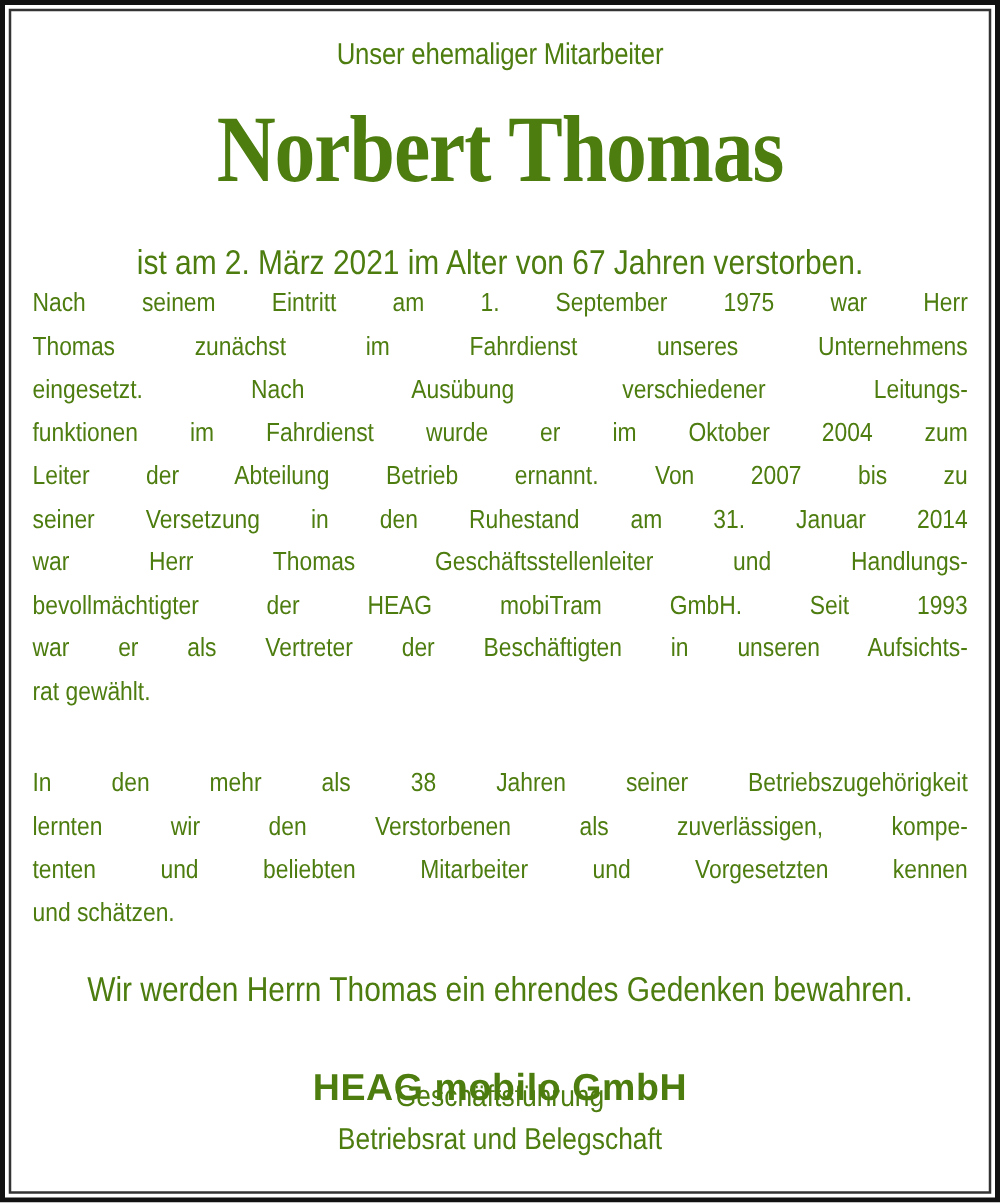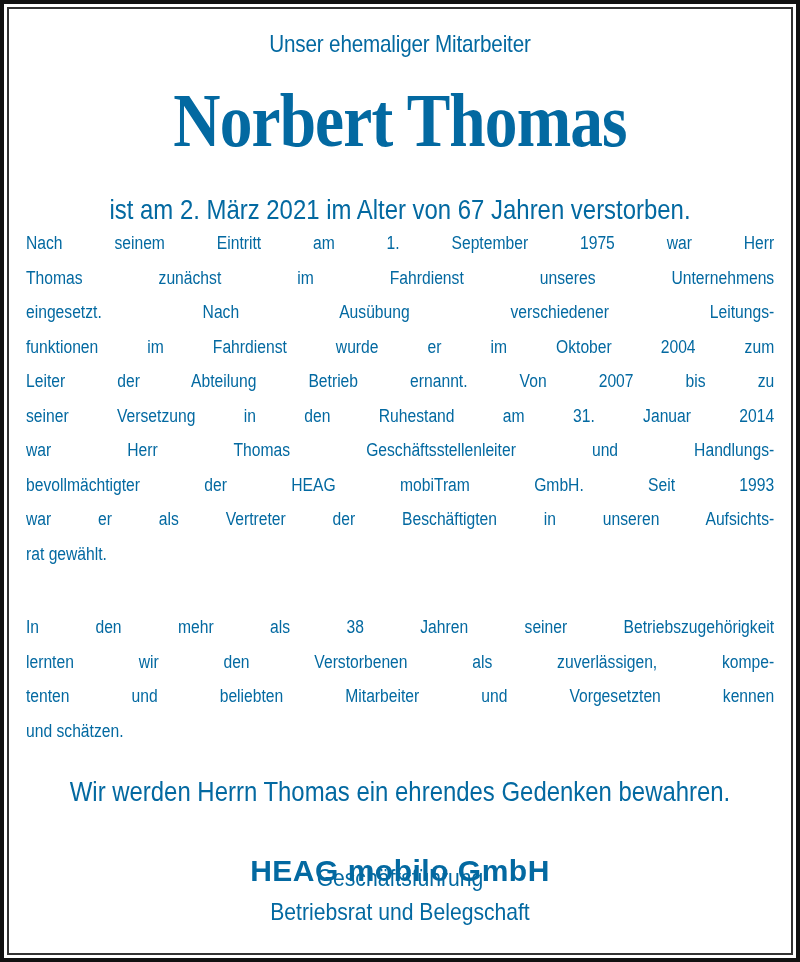--- a/index.html
+++ b/index.html
@@ -7,38 +7,38 @@
     .frame-outer {
       position: absolute; left: 0; top: 0; width: 800px; height: 962px;
       box-sizing: border-box; border: 4px solid #111111; background: #fff;
     }
     .frame-inner {
       position: absolute; left: 3px; top: 3px; right: 3px; bottom: 3px;
       border: 2px solid #333333; background: #fff;
     }
     .content {
       position: absolute; left: 0; top: 0; right: 0; bottom: 0;
-      font-family: "Liberation Sans", sans-serif; color: #0369a1;
+      font-family: "Liberation Sans", sans-serif; color: #4d7c0f;
     }
     .intro {
       position: absolute; top: 30px; left: 0; right: 0; text-align: center;
       font-size: 24px; transform: scaleX(0.86); letter-spacing: -0.2px;
     }
     .name {
       position: absolute; top: 82px; left: 0; right: 0; text-align: center;
       font-family: "Liberation Serif", serif; font-weight: bold; font-size: 76px;
       transform: scaleX(0.86); letter-spacing: -1px; line-height: 1;
     }
     .death {
       position: absolute; top: 194px; left: 0; right: 0; text-align: center;
       font-size: 27.5px; transform: scaleX(0.87);
     }
     .para {
       position: absolute; left: 26px; width: 748px;
-      font-size: 18px; line-height: 34.5px;
+      font-size: 21px; line-height: 34.5px;
     }
     .para .line {
       display: block; text-align: justify; text-align-last: justify;
       white-space: nowrap; height: 34.5px;
     }
     .para .line.last { text-align-last: left; }
     .p1 { top: 226px; }
     .p2 { top: 610px; }
     .closing {
       position: absolute; top: 776px; left: 0; right: 0; text-align: center;

